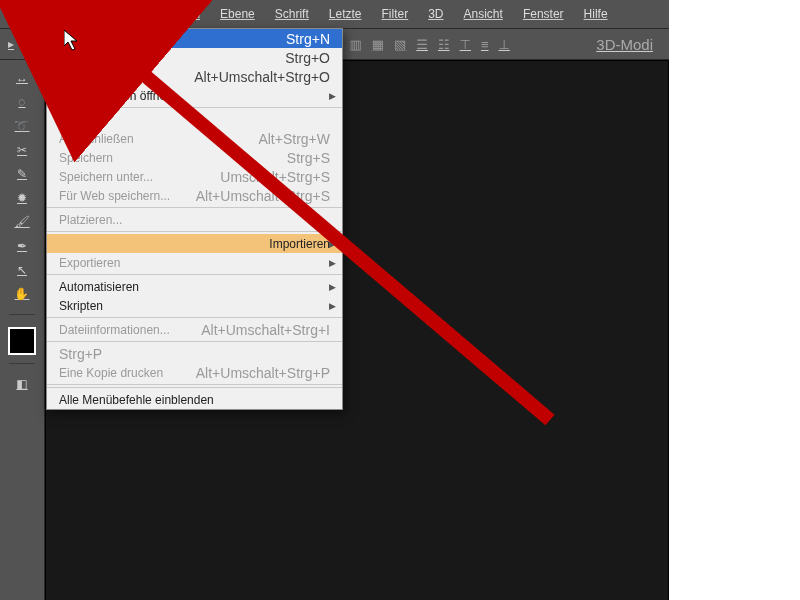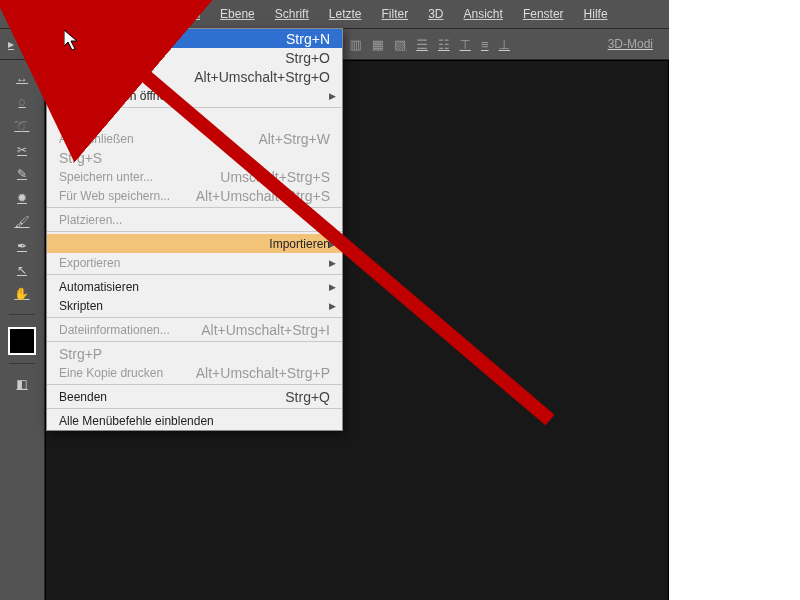--- a/index.html
+++ b/index.html
@@ -7,21 +7,21 @@
   .menubar{height:28px;background:#535353;display:flex;align-items:stretch;border-bottom:1px solid #2a2a2a;}
   .logo{width:44px;display:flex;align-items:center;justify-content:center;}
   .logo svg{width:20px;height:20px;}
   .menu-item{padding:0 10px;display:flex;align-items:center;color:#ddd;cursor:default;}
   .menu-item.open{background:#1a6bb9;color:#fff;}
   .optbar{height:30px;background:#535353;display:flex;align-items:center;padding:0 8px;border-bottom:1px solid #2a2a2a;}
   .optbar .arrow{width:20px;color:#ccc;}
   .optbar .field{margin-left:260px;color:#bbb;font-size:11px;}
   .optbar .icons{margin-left:40px;display:flex;gap:10px;}
   .optbar .icons span{color:#999;font-size:13px;}
-  .optbar .mod{margin-left:auto;color:#aaa;font-size:12px;padding:0 8px;}
+  .optbar .mod{margin-left:auto;color:#aaa;font-size:15px;padding:0 8px;}
   .body{display:flex;height:calc(600px - 58px);}
   .toolbar{width:44px;background:#535353;display:flex;flex-direction:column;align-items:center;padding-top:6px;gap:6px;border-right:1px solid #2a2a2a;}
   .toolbar .tool{width:30px;height:24px;display:flex;align-items:center;justify-content:center;color:#ccc;}
   .toolbar .swatch{width:24px;height:24px;border:2px solid #fff;background:#000;margin-top:4px;}
   .toolbar .sep{width:26px;height:1px;background:#3a3a3a;margin:2px 0;}
   .canvas{flex:1;background:#181818;position:relative;box-shadow:inset 0 0 0 1px #000;}
   
   .dropdown{position:absolute;left:46px;top:28px;width:295px;background:#f0f0f0;border:1px solid #8a8a8a;box-shadow:2px 4px 10px rgba(0,0,0,.5);color:#222;font-size:12px;z-index:50;}
   .dd-row{height:19px;display:flex;align-items:center;padding:0 12px;position:relative;}
   .dd-row .lbl{flex:1;white-space:nowrap;overflow:hidden;}
@@ -121,20 +121,21 @@
       </div>
       <div class="dd-sep"></div>
       <div class="dd-row dis">
         <span class="cut">Strg+W</span>
       </div>
       <div class="dd-row dis">
         <span class="lbl">Alle schließen</span>
         <span class="cut">Alt+Strg+W</span>
       </div>
       <div class="dd-row dis">
+        <span class="lbl">Speichern</span>
         <span class="cut">Strg+S</span>
       </div>
       <div class="dd-row dis">
         <span class="lbl">Speichern unter...</span>
         <span class="cut">Umschalt+Strg+S</span>
       </div>
       <div class="dd-row dis">
         <span class="lbl">Für Web speichern...</span>
         <span class="cut">Alt+Umschalt+Strg+S</span>
       </div>
@@ -167,24 +168,20 @@
       </div>
       <div class="dd-sep"></div>
       <div class="dd-row dis">
         <span class="cut">Strg+P</span>
       </div>
       <div class="dd-row dis">
         <span class="lbl">Eine Kopie drucken</span>
         <span class="cut">Alt+Umschalt+Strg+P</span>
       </div>
       <div class="dd-sep"></div>
-      <div class="dd-row">
-        <span class="lbl">Beenden</span>
-        <span class="cut">Strg+Q</span>
-      </div>
       <div class="dd-sep"></div>
       <div class="dd-row">
         <span class="lbl">Alle Menübefehle einblenden</span>
       </div>
     </div>
 
   <svg class="annote" width="800" height="600">
     <defs>
       <marker id="ah" markerWidth="18" markerHeight="16" refX="3" refY="8" orient="auto">
         <polygon points="0,0 18,8 0,16" fill="#c00000"></polygon>

